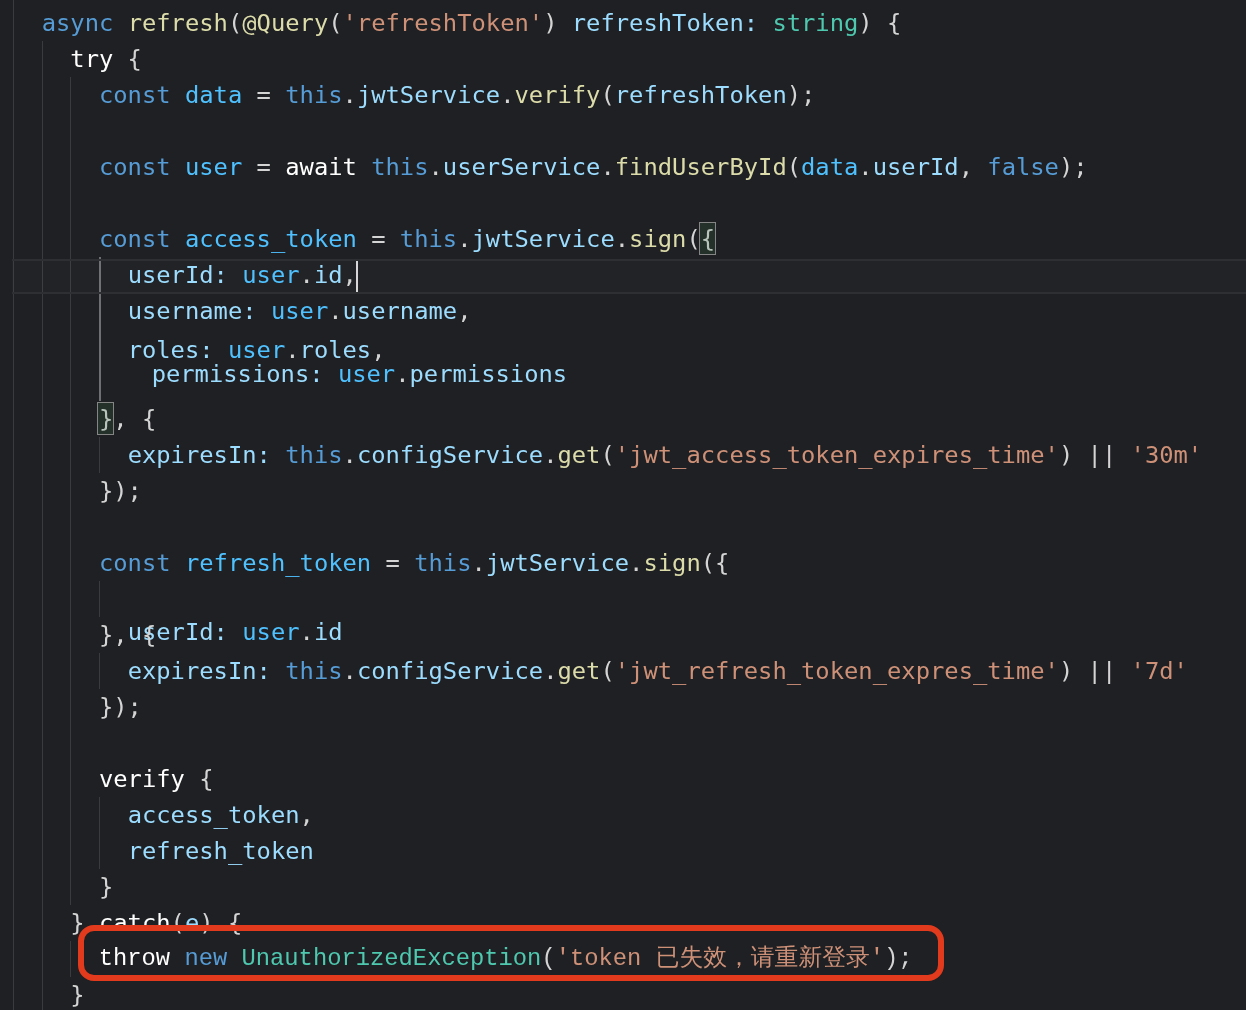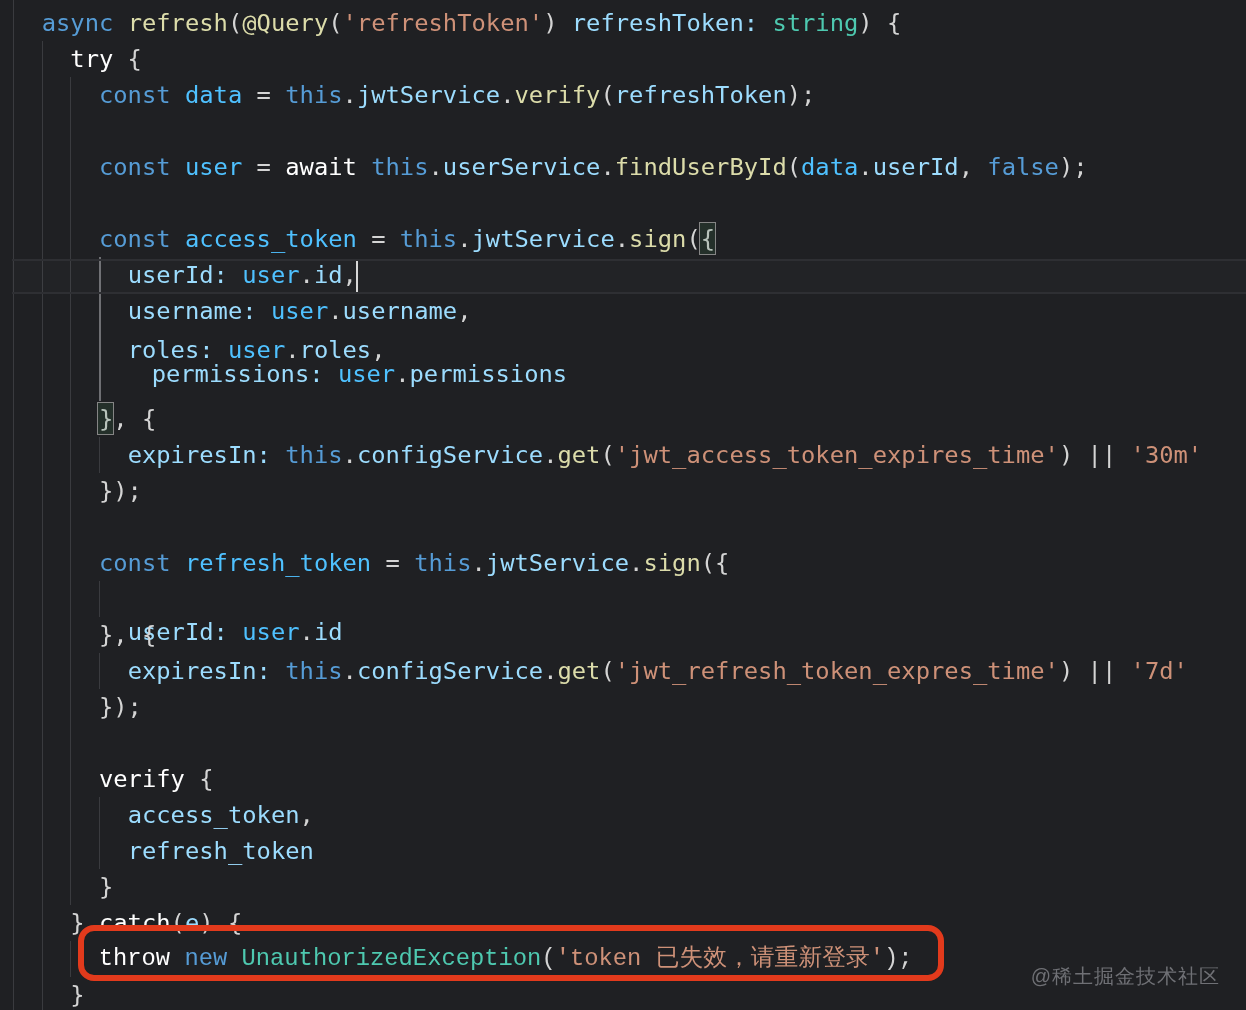--- a/index.html
+++ b/index.html
@@ -104,14 +104,13 @@
       <div class="code-line" style="top: 905px;"><span class="tk-pun">    } </span><span class="tk-ctrl">catch</span><span class="tk-pun">(</span><span class="tk-var">e</span><span class="tk-pun">) {</span></div>
       <div class="code-line" style="top: 941px; font-family: Liberation Mono, monospace;"><span class="tk-pun">      </span><span class="tk-ctrl">throw</span><span class="tk-pun"> </span><span class="tk-kw">new</span><span class="tk-pun"> </span><span class="tk-type">UnauthorizedException</span><span class="tk-pun">(</span><span class="tk-str">'token 已失效，请重新登录'</span><span class="tk-pun">);</span></div>
       <div class="code-line" style="top: 977px;"><span class="tk-pun">    }</span></div>
     </div>
   <div id="decoration-layer">
       <div class="bracket-box" style="left: 699px; top: 222px;"></div>
       <div class="bracket-box" style="left: 97px; top: 402px;"></div>
       <div class="cursor" style="left: 356px; top: 261px;"></div>
     </div>
   <div class="annotation-box" style="left: 78px; top: 925px; width: 866px; height: 56px; border-color: rgb(226, 58, 28);"></div>
-  <div class="watermark" style="right: 26px; top: 958px; color: rgb(111, 112, 117);">@稀土掘金技术社区</div>
 </div>
 
 </body></html>

